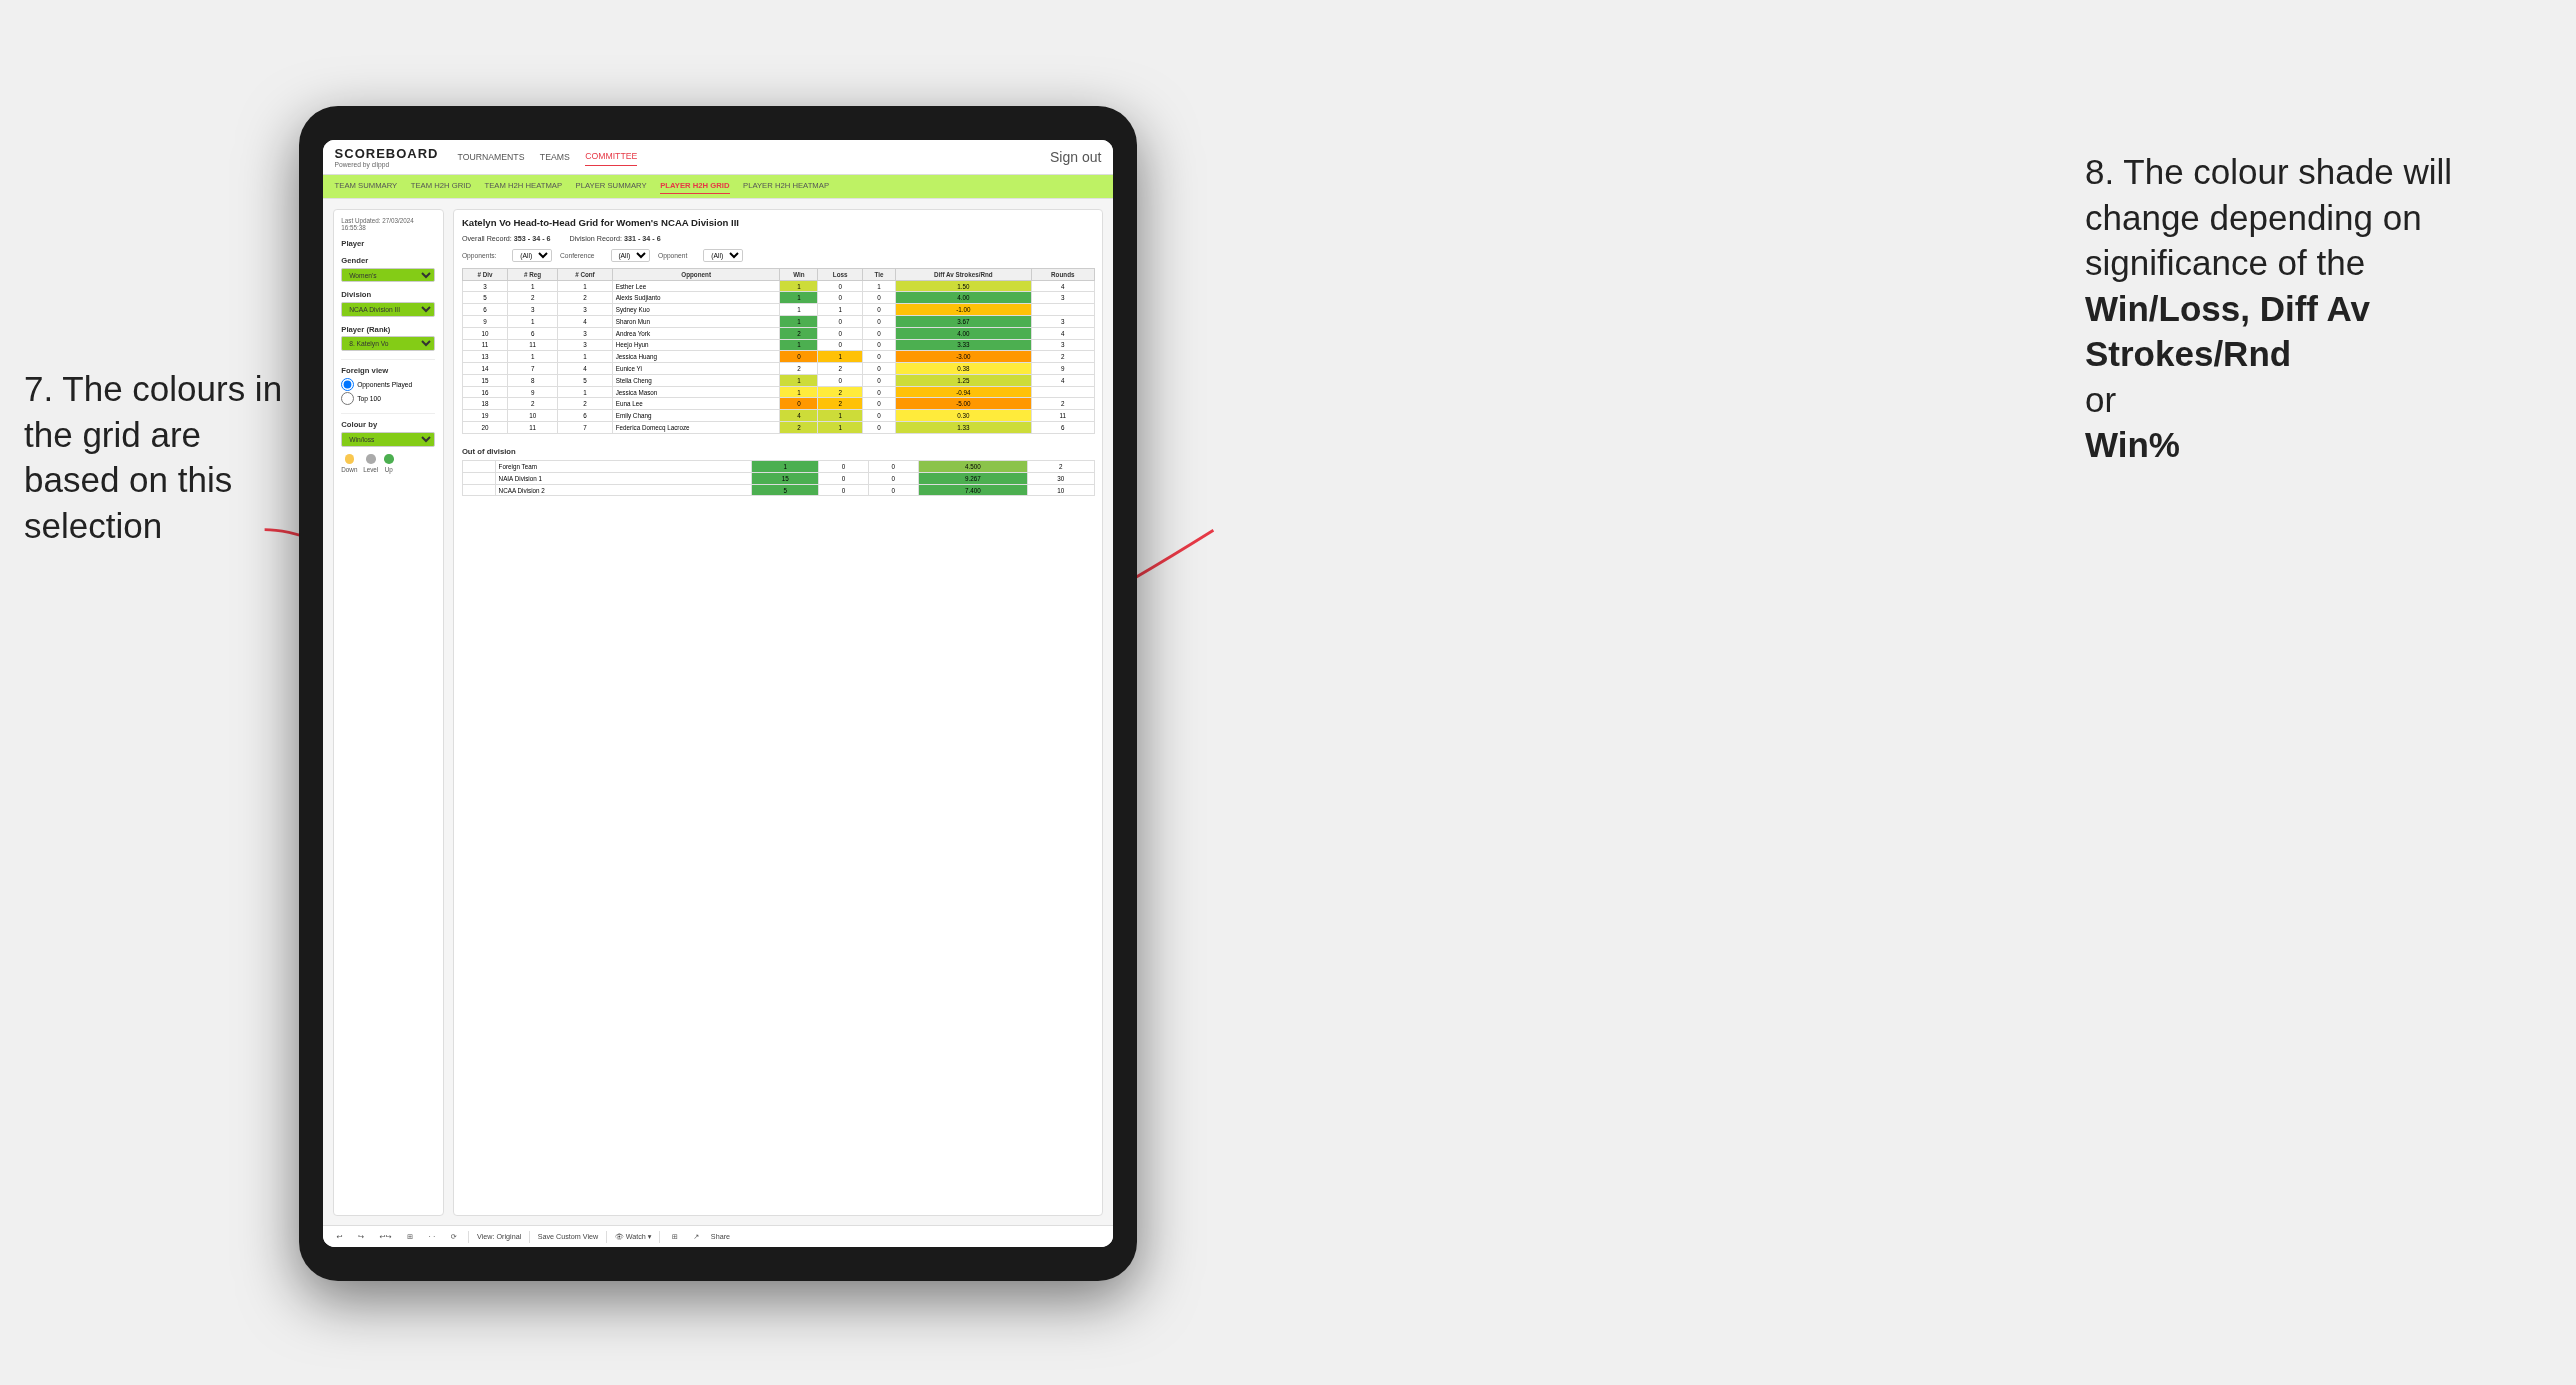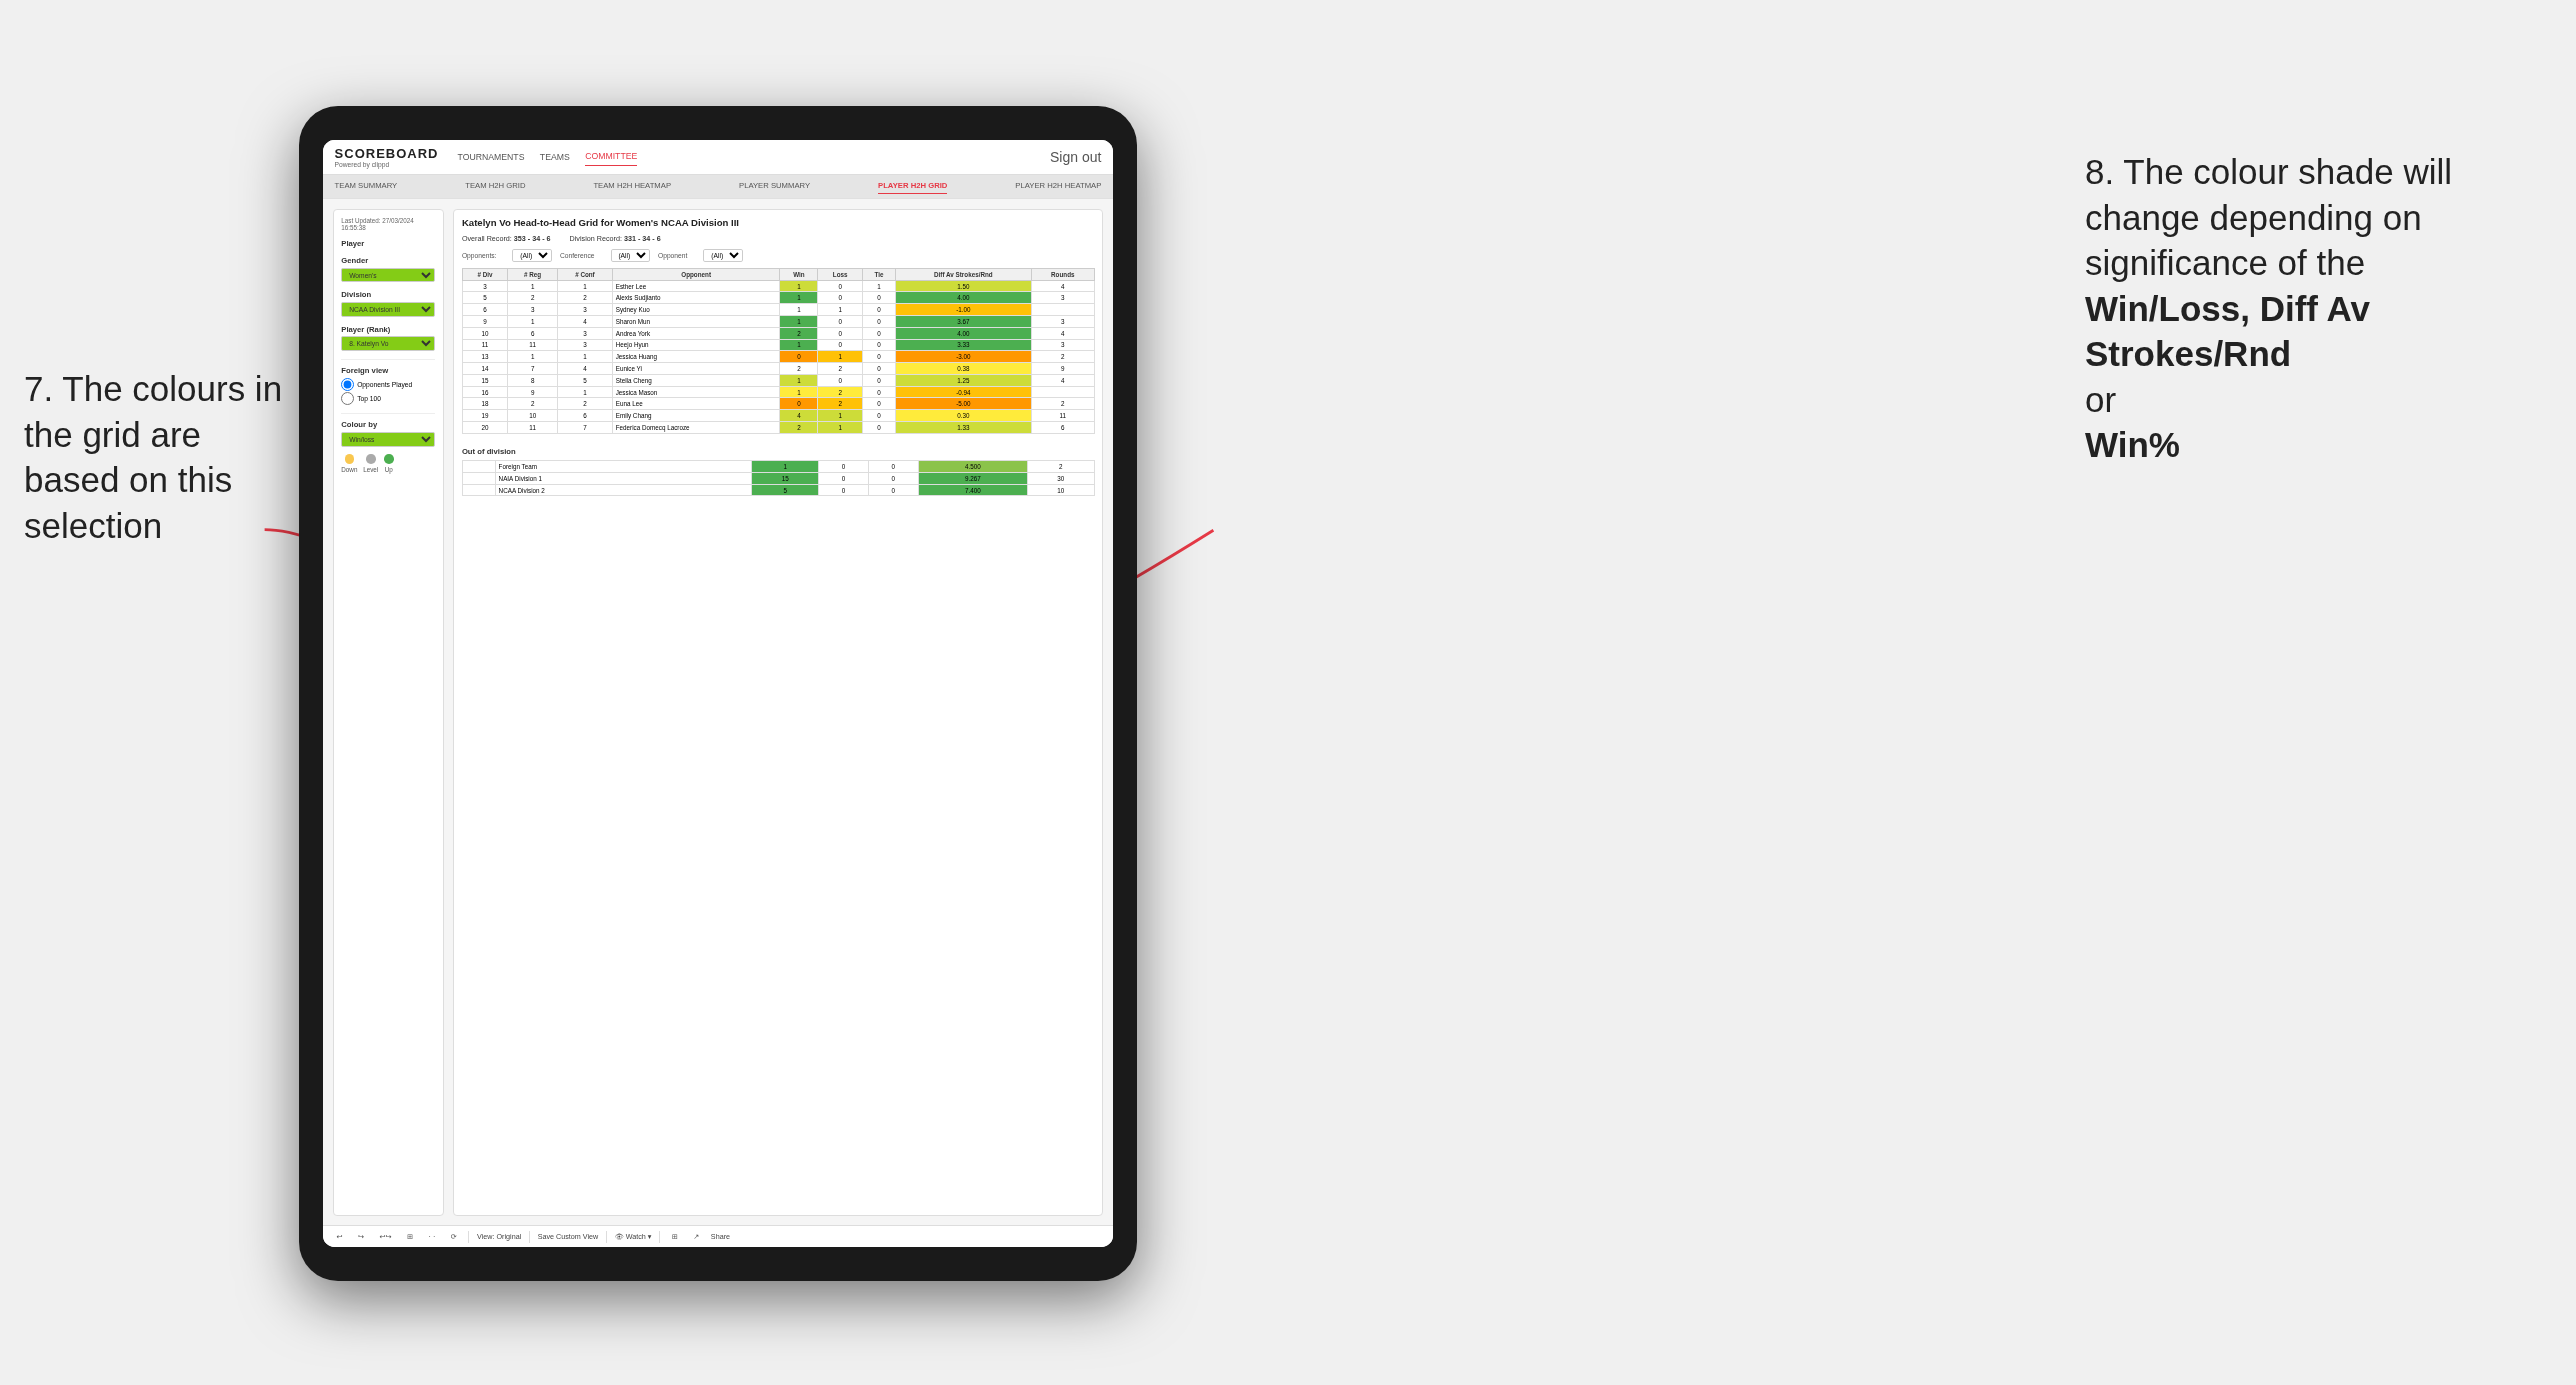--- a/index.html
+++ b/index.html
@@ -84,26 +84,25 @@
     }
 
     .header-right {
       font-size: 14px;
       color: #555;
       text-align: right;
     }
 
     
     .sub-nav {
-      background: #e5e5e5;
+      background: #bef264;
       border-bottom: 1.9px solid #e0e0e0;
       padding: 3.9px 11.6px;
       display: flex;
       gap: 13.5px;
-      justify-content: space-between;
     }
 
     .sub-nav-item {
       font-size: 7.7px;
       color: #555;
       cursor: pointer;
       padding: 2.9px 0;
       white-space: nowrap;
     }
 

